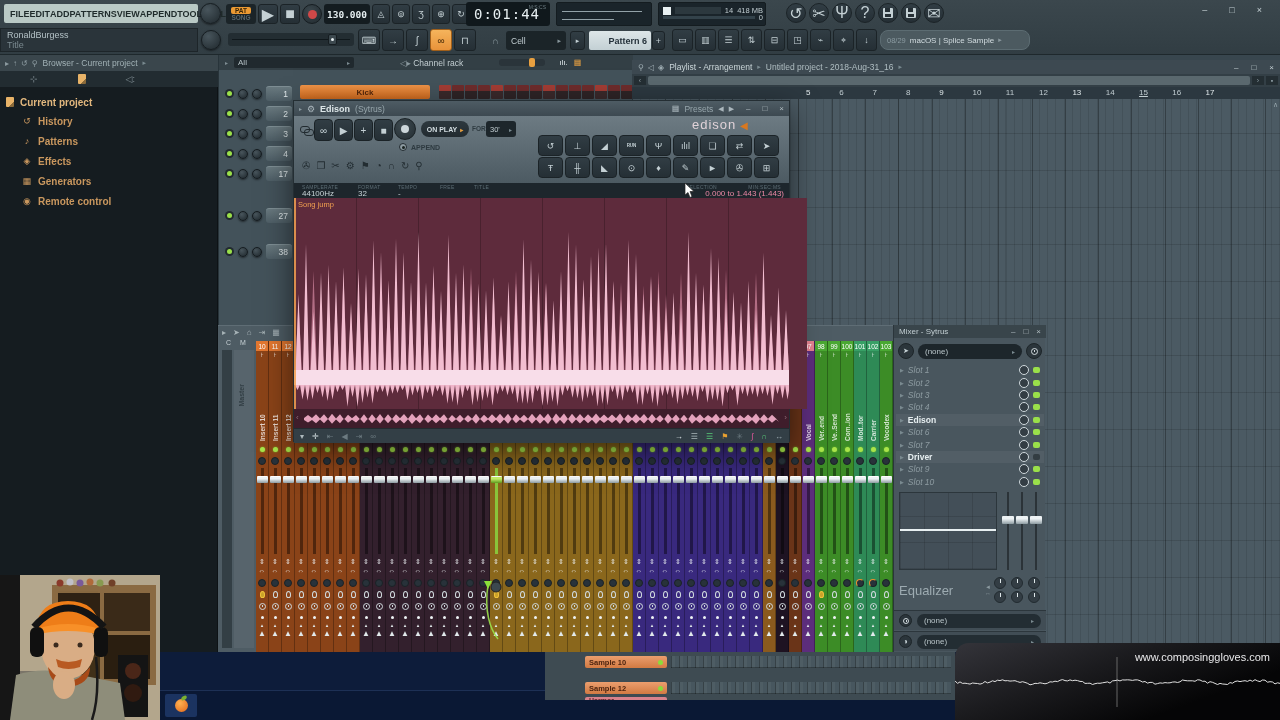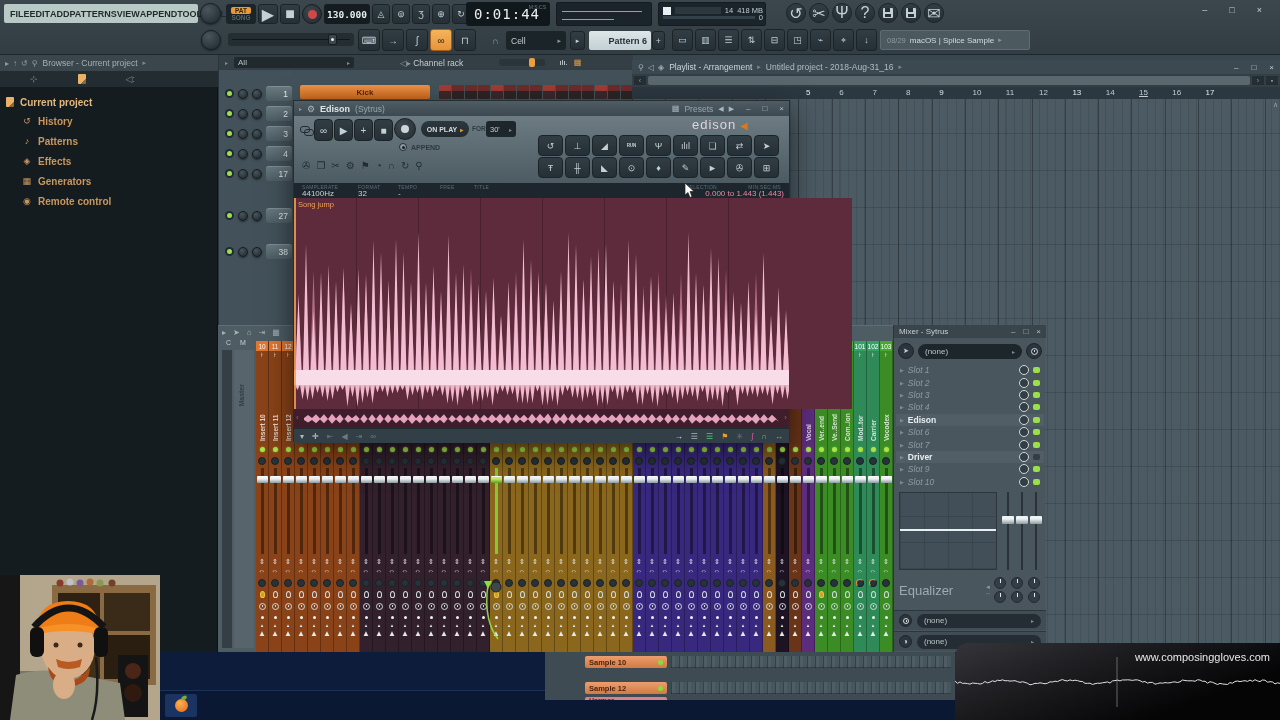--- a/index.html
+++ b/index.html
@@ -45,21 +45,21 @@
 #winctl span{font-size:9px;color:#c4d0d4;cursor:default}
 #row2icons{left:358px;top:29px;display:flex;gap:2px;position:absolute}
 #row2icons .btn{width:22px;height:22px;font-size:10px}
 #row2icons .btn.link{background:linear-gradient(#f5b45c,#e8933a);color:#4a2c08;border-color:#a05f1a}
 #cellbox{left:506px;top:31px;width:60px;height:19px;background:#1b2428;border-radius:3px;display:flex;align-items:center;justify-content:space-between;padding:0 5px;font-size:8.5px;color:#c2ced2;position:absolute}
 #patstep{left:570px;top:31px;width:15px;height:19px;position:absolute}
 #patternbox{left:589px;top:31px;width:62px;height:19px;background:linear-gradient(#dde6e8,#c3d0d4);border-radius:2px;display:flex;align-items:center;justify-content:flex-end;padding:0 4px;font-size:9px;font-weight:bold;color:#24313a;position:absolute}
 #patplus{left:652px;top:31px;width:13px;height:19px;font-size:9px;position:absolute}
 #posttoggles{left:672px;top:29px;display:flex;gap:2px;position:absolute}
 #posttoggles .btn{width:21px;height:22px;font-size:9px}
-#hintbox{left:880px;top:30px;width:150px;height:20px;background:#4c5a60;border:1px solid #5c6c72;border-radius:2px;display:flex;align-items:center;gap:4px;padding:0 6px;position:absolute}
+#hintbox{left:880px;top:30px;width:150px;height:20px;background:#4c5a60;border:1px solid #5c6c72;border-radius:8px;display:flex;align-items:center;gap:4px;padding:0 6px;position:absolute}
 #hintbox .d{font-size:7.5px;color:#8a9aa0}
 #hintbox .h{font-size:8px;color:#d2dce0}
 
 #browser{left:0;top:55px;width:218px;height:635px;background:#151c20;border-right:1px solid #0d1215}
 #brwhead{left:0;top:0;width:218px;height:16px;background:#3a464c;display:flex;align-items:center;gap:5px;padding:0 5px;position:absolute}
 #brwhead .t{font-size:8.5px;color:#a2b2b6}
 #brwtabs{left:0;top:16px;width:218px;height:16px;background:#222c31;display:flex;align-items:center;gap:40px;padding:0 30px;position:absolute}
 .paper{width:8px;height:10px;background:linear-gradient(135deg,#e8b368 70%,#8a6a3a 70%);border-radius:1px}
 #brwtree{left:6px;top:38px;position:absolute}
 .brw-root{display:flex;align-items:center;gap:6px;height:18px}
@@ -183,21 +183,21 @@
 #edgrid{left:244px;top:19px;position:absolute;display:grid;grid-template-columns:repeat(9,26px);grid-gap:1px}
 #edgrid .btn{width:25px;height:21px;font-size:9px;border-radius:4px}
 #edgrid .btn b{font-size:4.5px}
 #edlogo{left:398px;top:1px;width:92px;height:16px;text-align:left;font-size:13px;color:#c6d1d5;letter-spacing:1px;position:absolute}
 #edlogo b{color:#e0d2d8;font-weight:normal}
 #edlogo .tri{color:#d87820;font-size:10px}
 #edinfo{left:0;top:82px;width:495px;height:15px;background:#1d262c;position:absolute;font-family:"Liberation Sans",sans-serif}
 #edinfo .lab{position:absolute;top:1px;font-size:5px;color:#5d6d75;letter-spacing:.3px}
 #edinfo .val{position:absolute;top:6px;font-size:8px;color:#c6d2d6}
 #edsel{position:absolute;right:5px;top:6px;font-size:8px;color:#ea87a4}
-#edwave{left:0;top:97px;width:558px;height:211px;background:#5e2b3c;position:absolute;overflow:hidden}
+#edwave{left:0;top:97px;width:513px;height:211px;background:#5e2b3c;position:absolute;overflow:hidden}
 #songjump{position:absolute;left:4px;top:2px;font-size:7.5px;color:#f0a050;z-index:2}
 #edmark{position:absolute;left:0;top:0;width:2px;height:211px;background:#f0a050;opacity:.85;z-index:2}
 #edover{left:0;top:308px;width:495px;height:19px;background:#3f1d2b;position:absolute}
 #edover .ar{position:absolute;top:4px;font-size:8px;color:#8d6b76}
 #edbot{left:0;top:327px;width:495px;height:15px;background:#333f46;border-top:1px solid #222b30;display:flex;align-items:center;gap:8px;padding:0 6px;position:absolute}
 #edbot span{font-size:8px;color:#6c7a80}
 #edbot .sp{flex:1}
 
 #desktop{left:160px;top:652px;width:1120px;height:68px;background:#0d1c3a}
 #taskline{left:0px;top:690px;width:1280px;height:30px;background:#0a1834;border-top:1px solid #1d3055}
@@ -228,20 +228,24 @@
     <div class="abs" id="menubox">
         <span>FILE</span>
         <span>EDIT</span>
         <span>ADD</span>
         <span>PATTERNS</span>
         <span>VIEW</span>
         <span>APPEND</span>
         <span>TOOLS</span>
         <span>HELP</span>
       </div>
+    <div class="abs" id="projectbox">
+      <div class="a">RonaldBurgess</div>
+      <div class="t">Title</div>
+    </div>
     <div class="abs knob" style="left:200px;top:3px;width:21px;height:21px"></div>
     <div class="abs knob" style="left:201px;top:30px;width:20px;height:20px"></div>
     <div class="abs" id="transport">
       <div id="patsong">
         <span id="pat">PAT</span>
         <span id="song">SONG</span>
       </div>
       <span class="btn tbtn">▶</span>
       <span class="btn tbtn">■</span>
       <span id="recbtn">

